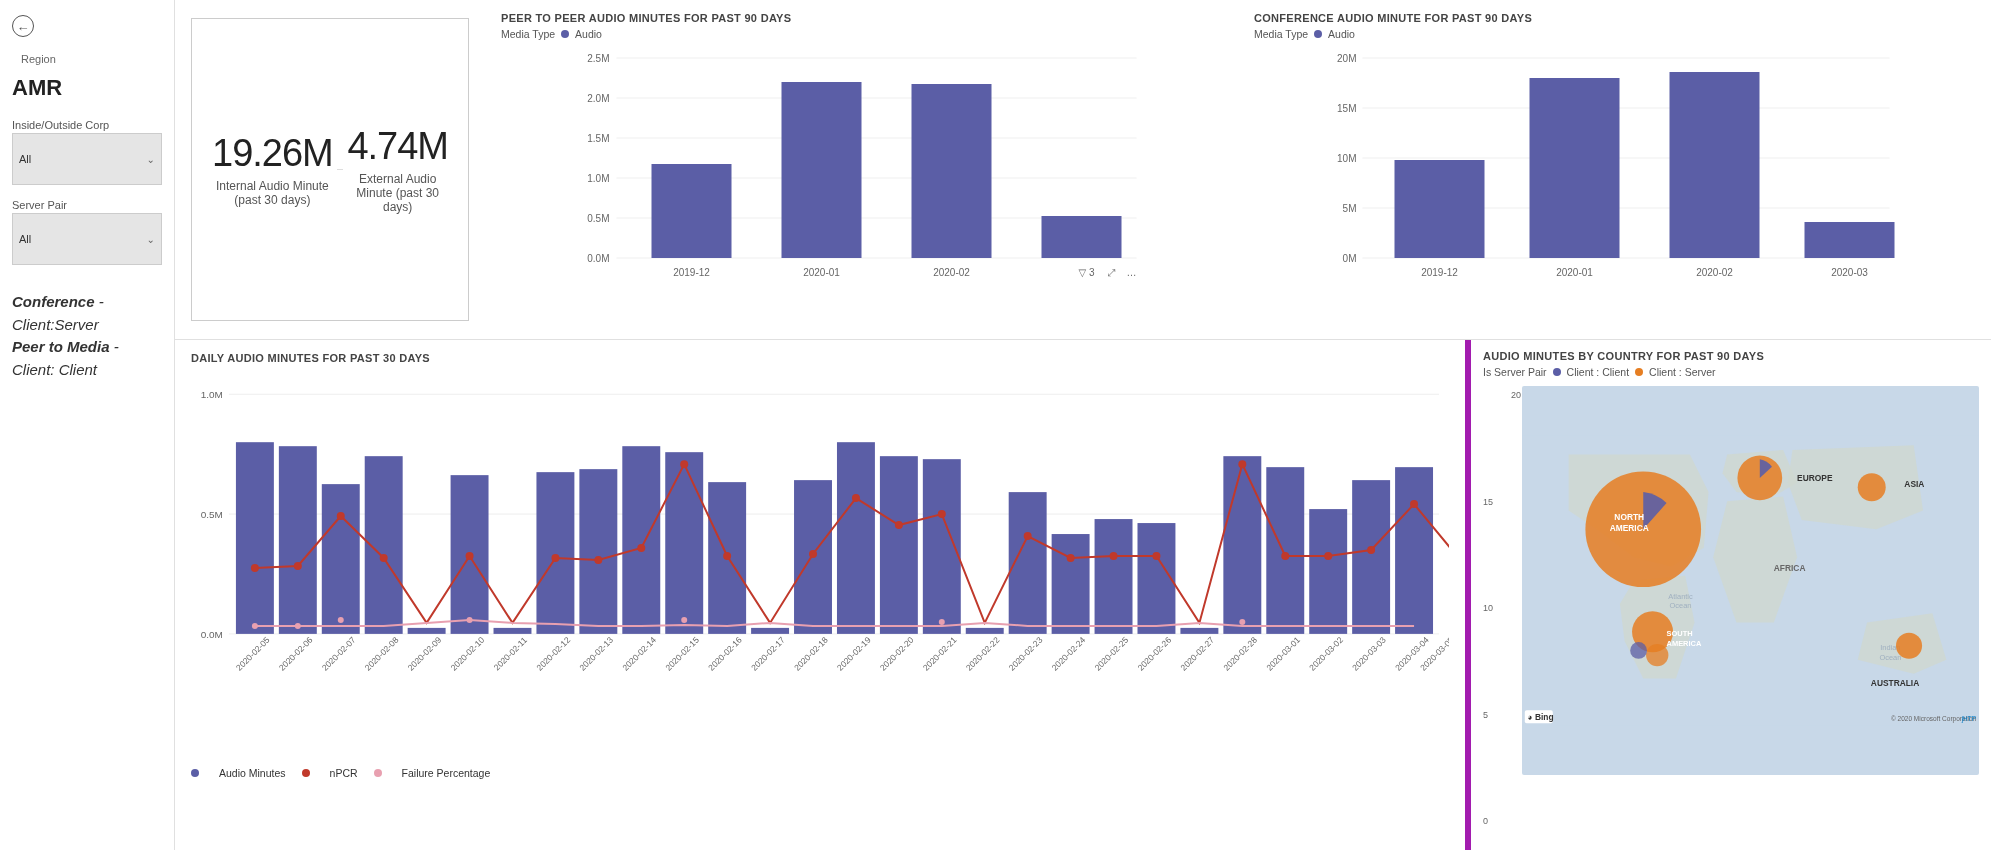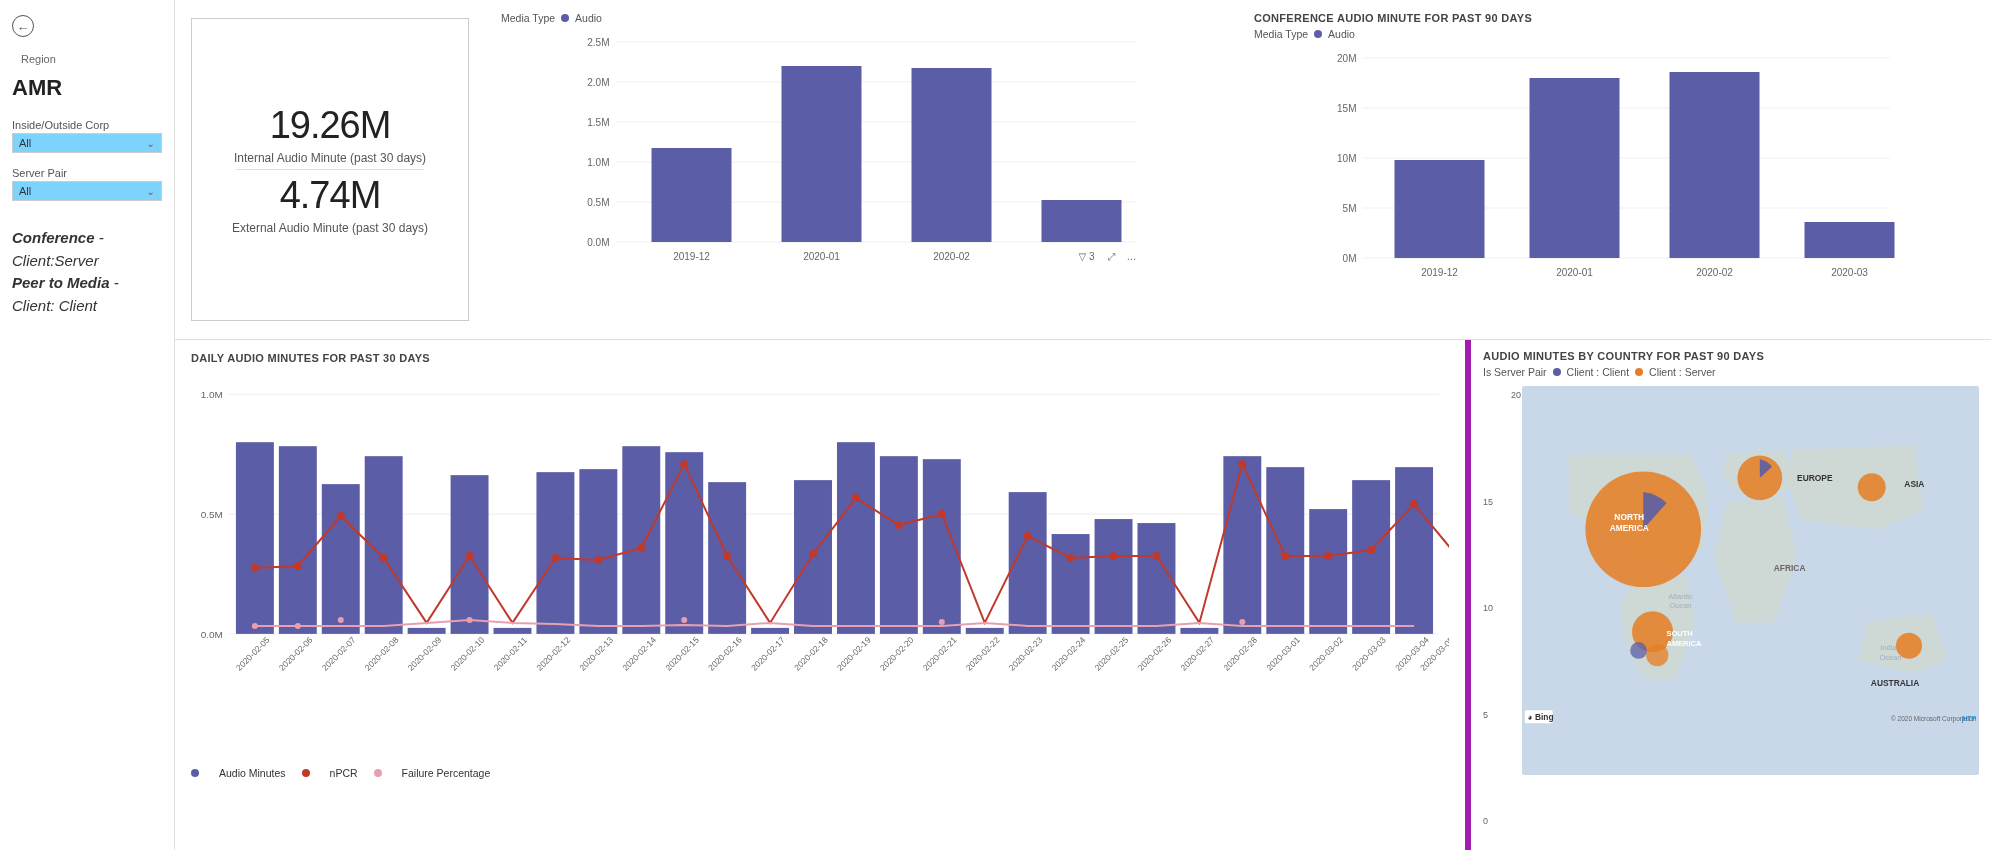--- a/index.html
+++ b/index.html
@@ -72,25 +72,25 @@
       font-size: 11px;
       color: #555;
       margin-bottom: 2px;
     }
 
     .filter-select {
       display: flex;
       align-items: center;
       justify-content: space-between;
       border: 1px solid #ccc;
-      padding: 3px 6px;
+      padding: 19px 6px;
       font-size: 11px;
       color: #333;
       cursor: pointer;
-      background: #7dd3fc;
+      background: #e5e5e5;
     }
 
     .chevron {
       font-size: 10px;
       color: #666;
     }
 
     .notes {
       margin-top: 12px;
       font-size: 15px;
@@ -116,21 +116,20 @@
       display: grid;
       grid-template-columns: 310px 1fr 1fr;
       border-bottom: 1px solid #e0e0e0;
     }
 
     
     .kpi-card {
       border: 1.5px solid #ccc;
       margin: 18px 16px;
       display: flex;
-      flex-direction: column;
       align-items: center;
       justify-content: center;
       padding: 20px;
       gap: 4px;
     }
 
     .kpi-block {
       text-align: center;
     }
 
@@ -280,20 +279,21 @@
           <div class="kpi-desc">Internal Audio Minute (past 30 days)</div>
         </div>
         <hr class="kpi-divider">
         <div class="kpi-block">
           <div class="kpi-value">4.74M</div>
           <div class="kpi-desc">External Audio Minute (past 30 days)</div>
         </div>
       </div>
 
       <div class="chart-panel">
+        <div class="chart-title">PEER TO PEER AUDIO MINUTES FOR PAST 90 DAYS</div>
         <div class="chart-subtitle">
           <span>Media Type</span>
           <span class="legend-dot" style="background:#5b5ea6;"></span>
           <span>Audio</span>
         </div>
         <svg class="bar-chart-svg" height="240" viewBox="0 0 560 240">
 
           <text x="28" y="14" font-size="10" fill="#666" text-anchor="end">2.5M</text>
           <text x="28" y="54" font-size="10" fill="#666" text-anchor="end">2.0M</text>
           <text x="28" y="94" font-size="10" fill="#666" text-anchor="end">1.5M</text>

